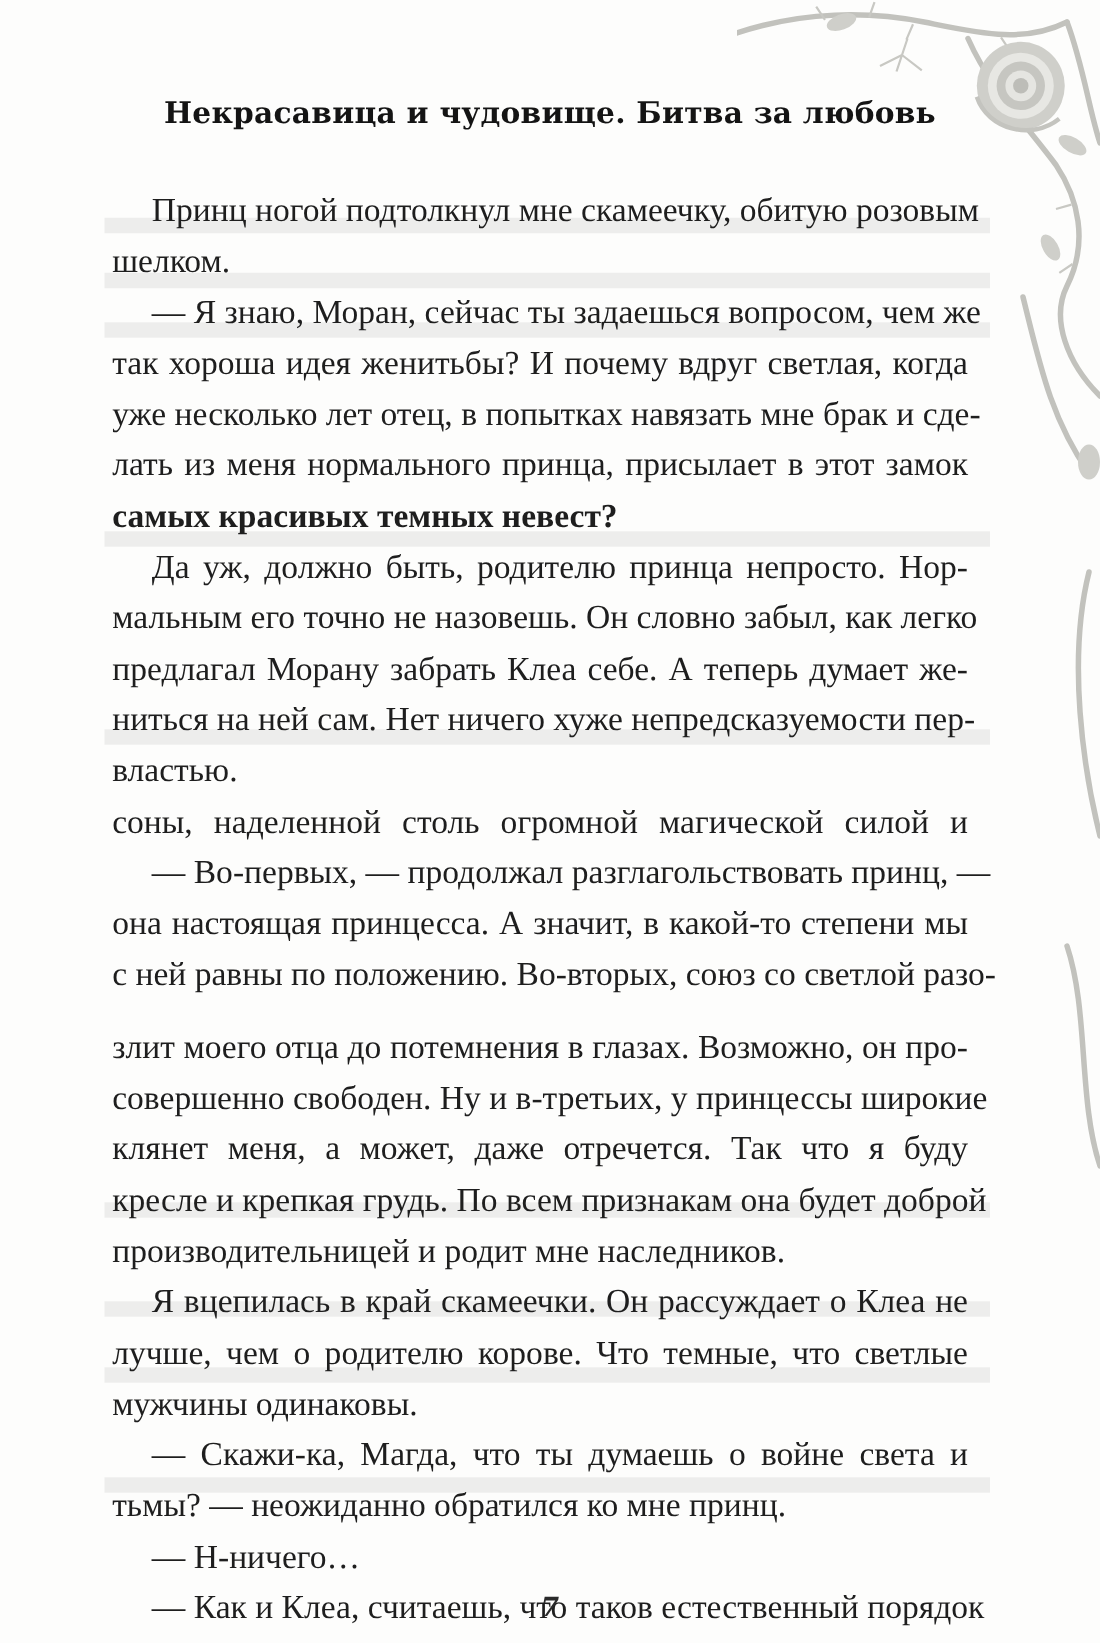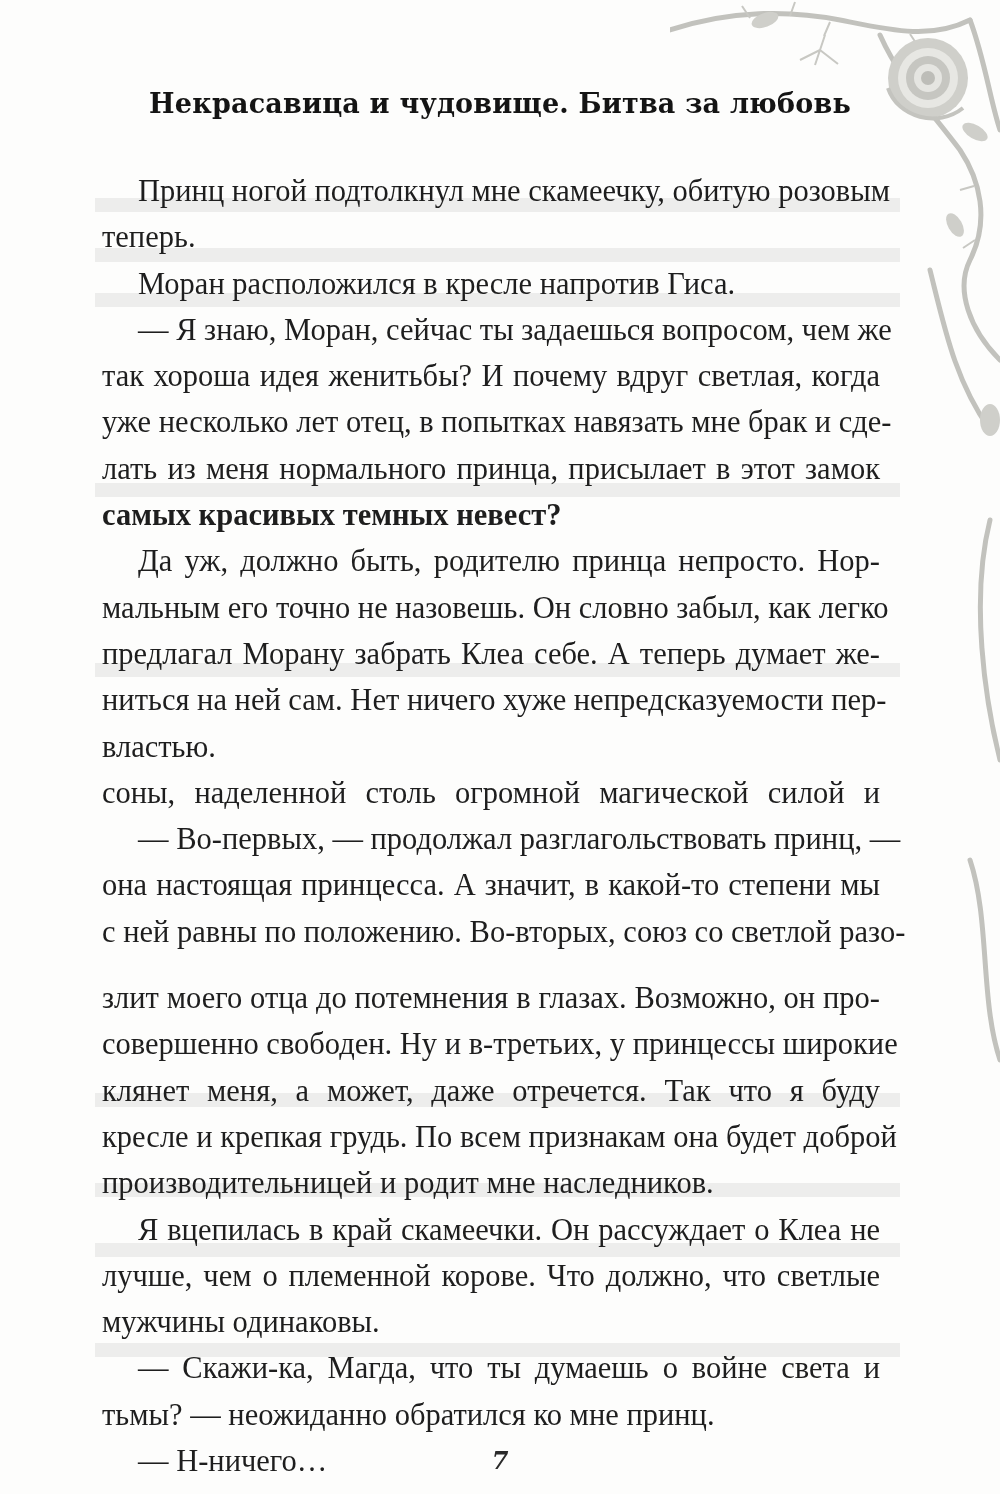--- a/index.html
+++ b/index.html
@@ -130,43 +130,42 @@
       <ellipse cx="305" cy="132" rx="14" ry="7" transform="rotate(30 305 132)"></ellipse>
       <ellipse cx="285" cy="225" rx="13" ry="7" transform="rotate(60 285 225)"></ellipse>
       <ellipse cx="320" cy="420" rx="10" ry="16"></ellipse>
     </g>
   </svg>
 
   <div class="title">Некрасавица и чудовище. Битва за любовь</div>
 
   <div class="body-text" id="body-text">
       <span class="line" style="padding-left: 36px; text-indent: 0px; margin-left: 0px; box-sizing: border-box;">Принц ногой подтолкнул мне скамеечку, обитую розовым</span>
-      <span class="line last" style="text-indent: 0px;">теперь.</span>
-      <span class="line last" style="padding-left: 36px; text-indent: 0px; margin-left: 0px; box-sizing: border-box;">Моран расположился в кресле напротив Гиса.</span>
+      <span class="line last" style="text-indent: 0px;">шелком.</span>
       <span class="line" style="padding-left: 36px; text-indent: 0px; margin-left: 0px; box-sizing: border-box;">— Я знаю, Моран, сейчас ты задаешься вопросом, чем же</span>
       <span class="line" style="text-indent: 0px;">так хороша идея женитьбы? И почему вдруг светлая, когда</span>
       <span class="line" style="text-indent: 0px;">уже несколько лет отец, в попытках навязать мне брак и сде-</span>
       <span class="line" style="text-indent: 0px;">лать из меня нормального принца, присылает в этот замок</span>
       <span class="line last" style="text-indent: 0px; font-weight: bold;">самых красивых темных невест?</span>
       <span class="line" style="padding-left: 36px; text-indent: 0px; margin-left: 0px; box-sizing: border-box;">Да уж, должно быть, родителю принца непросто. Нор-</span>
       <span class="line" style="text-indent: 0px;">мальным его точно не назовешь. Он словно забыл, как легко</span>
       <span class="line" style="text-indent: 0px;">предлагал Морану забрать Клеа себе. А теперь думает же-</span>
       <span class="line" style="text-indent: 0px;">ниться на ней сам. Нет ничего хуже непредсказуемости пер-</span>
       <span class="line last" style="text-indent: 0px;">властью.</span>
       <span class="line" style="text-indent: 0px;">соны, наделенной столь огромной магической силой и</span>
       <span class="line" style="padding-left: 36px; text-indent: 0px; margin-left: 0px; box-sizing: border-box;">— Во-первых, — продолжал разглагольствовать принц, —</span>
       <span class="line" style="text-indent: 0px;">она настоящая принцесса. А значит, в какой-то степени мы</span>
       <span class="line" style="text-indent: 0px;">с ней равны по положению. Во-вторых, союз со светлой разо-</span>
       <span class="line" style="text-indent: 0px; margin-top: 20px;">злит моего отца до потемнения в глазах. Возможно, он про-</span>
       <span class="line" style="text-indent: 0px;">совершенно свободен. Ну и в-третьих, у принцессы широкие</span>
       <span class="line" style="text-indent: 0px;">клянет меня, а может, даже отречется. Так что я буду</span>
       <span class="line" style="text-indent: 0px;">кресле и крепкая грудь. По всем признакам она будет доброй</span>
       <span class="line last" style="text-indent: 0px;">производительницей и родит мне наследников.</span>
       <span class="line" style="padding-left: 36px; text-indent: 0px; margin-left: 0px; box-sizing: border-box;">Я вцепилась в край скамеечки. Он рассуждает о Клеа не</span>
-      <span class="line" style="text-indent: 0px;">лучше, чем о племенной корове. Что должно, что светлые</span>
+      <span class="line" style="text-indent: 0px;">лучше, чем о родителю корове. Что темные, что светлые</span>
       <span class="line last" style="text-indent: 0px;">мужчины одинаковы.</span>
       <span class="line" style="padding-left: 36px; text-indent: 0px; margin-left: 0px; box-sizing: border-box;">— Скажи-ка, Магда, что ты думаешь о войне света и</span>
       <span class="line last" style="text-indent: 0px;">тьмы? — неожиданно обратился ко мне принц.</span>
       <span class="line last" style="padding-left: 36px; text-indent: 0px; margin-left: 0px; box-sizing: border-box;">— Н-ничего…</span>
       <span class="line" style="padding-left: 36px; text-indent: 0px; margin-left: 0px; box-sizing: border-box;">— Как и Клеа, считаешь, что таков естественный порядок</span>
     </div>
 
   <div class="page-number">7</div>
 </div>
 

